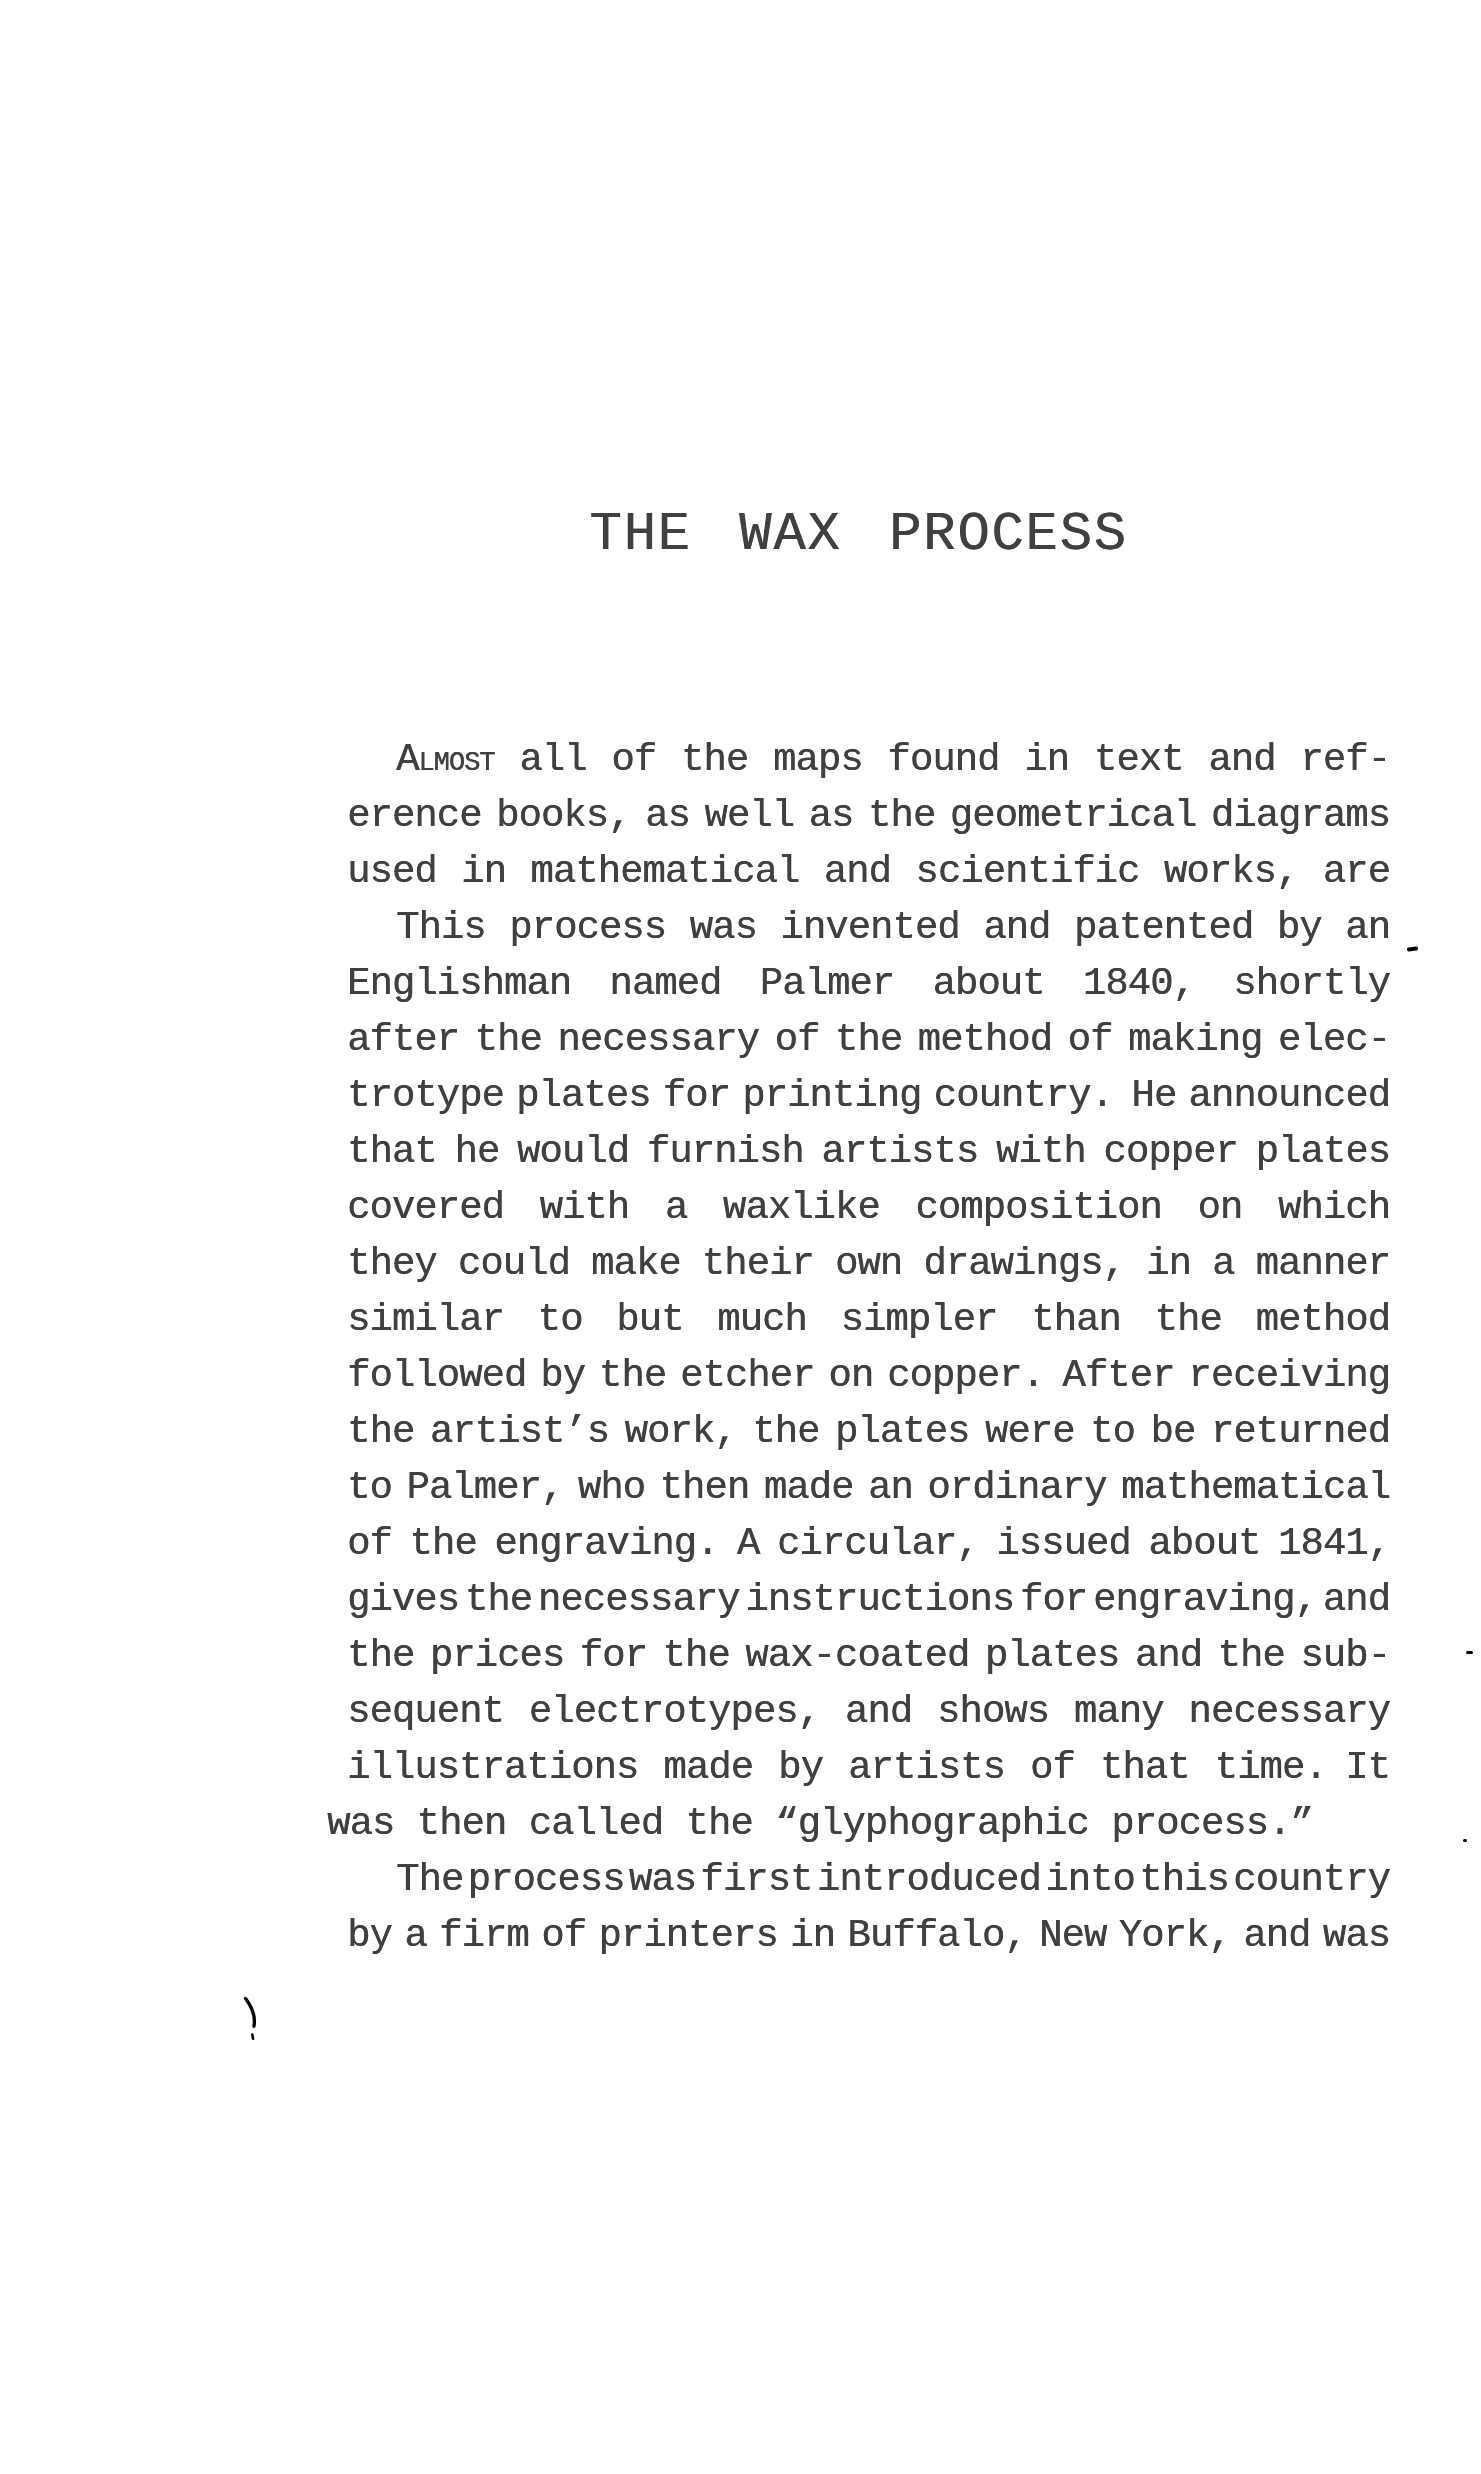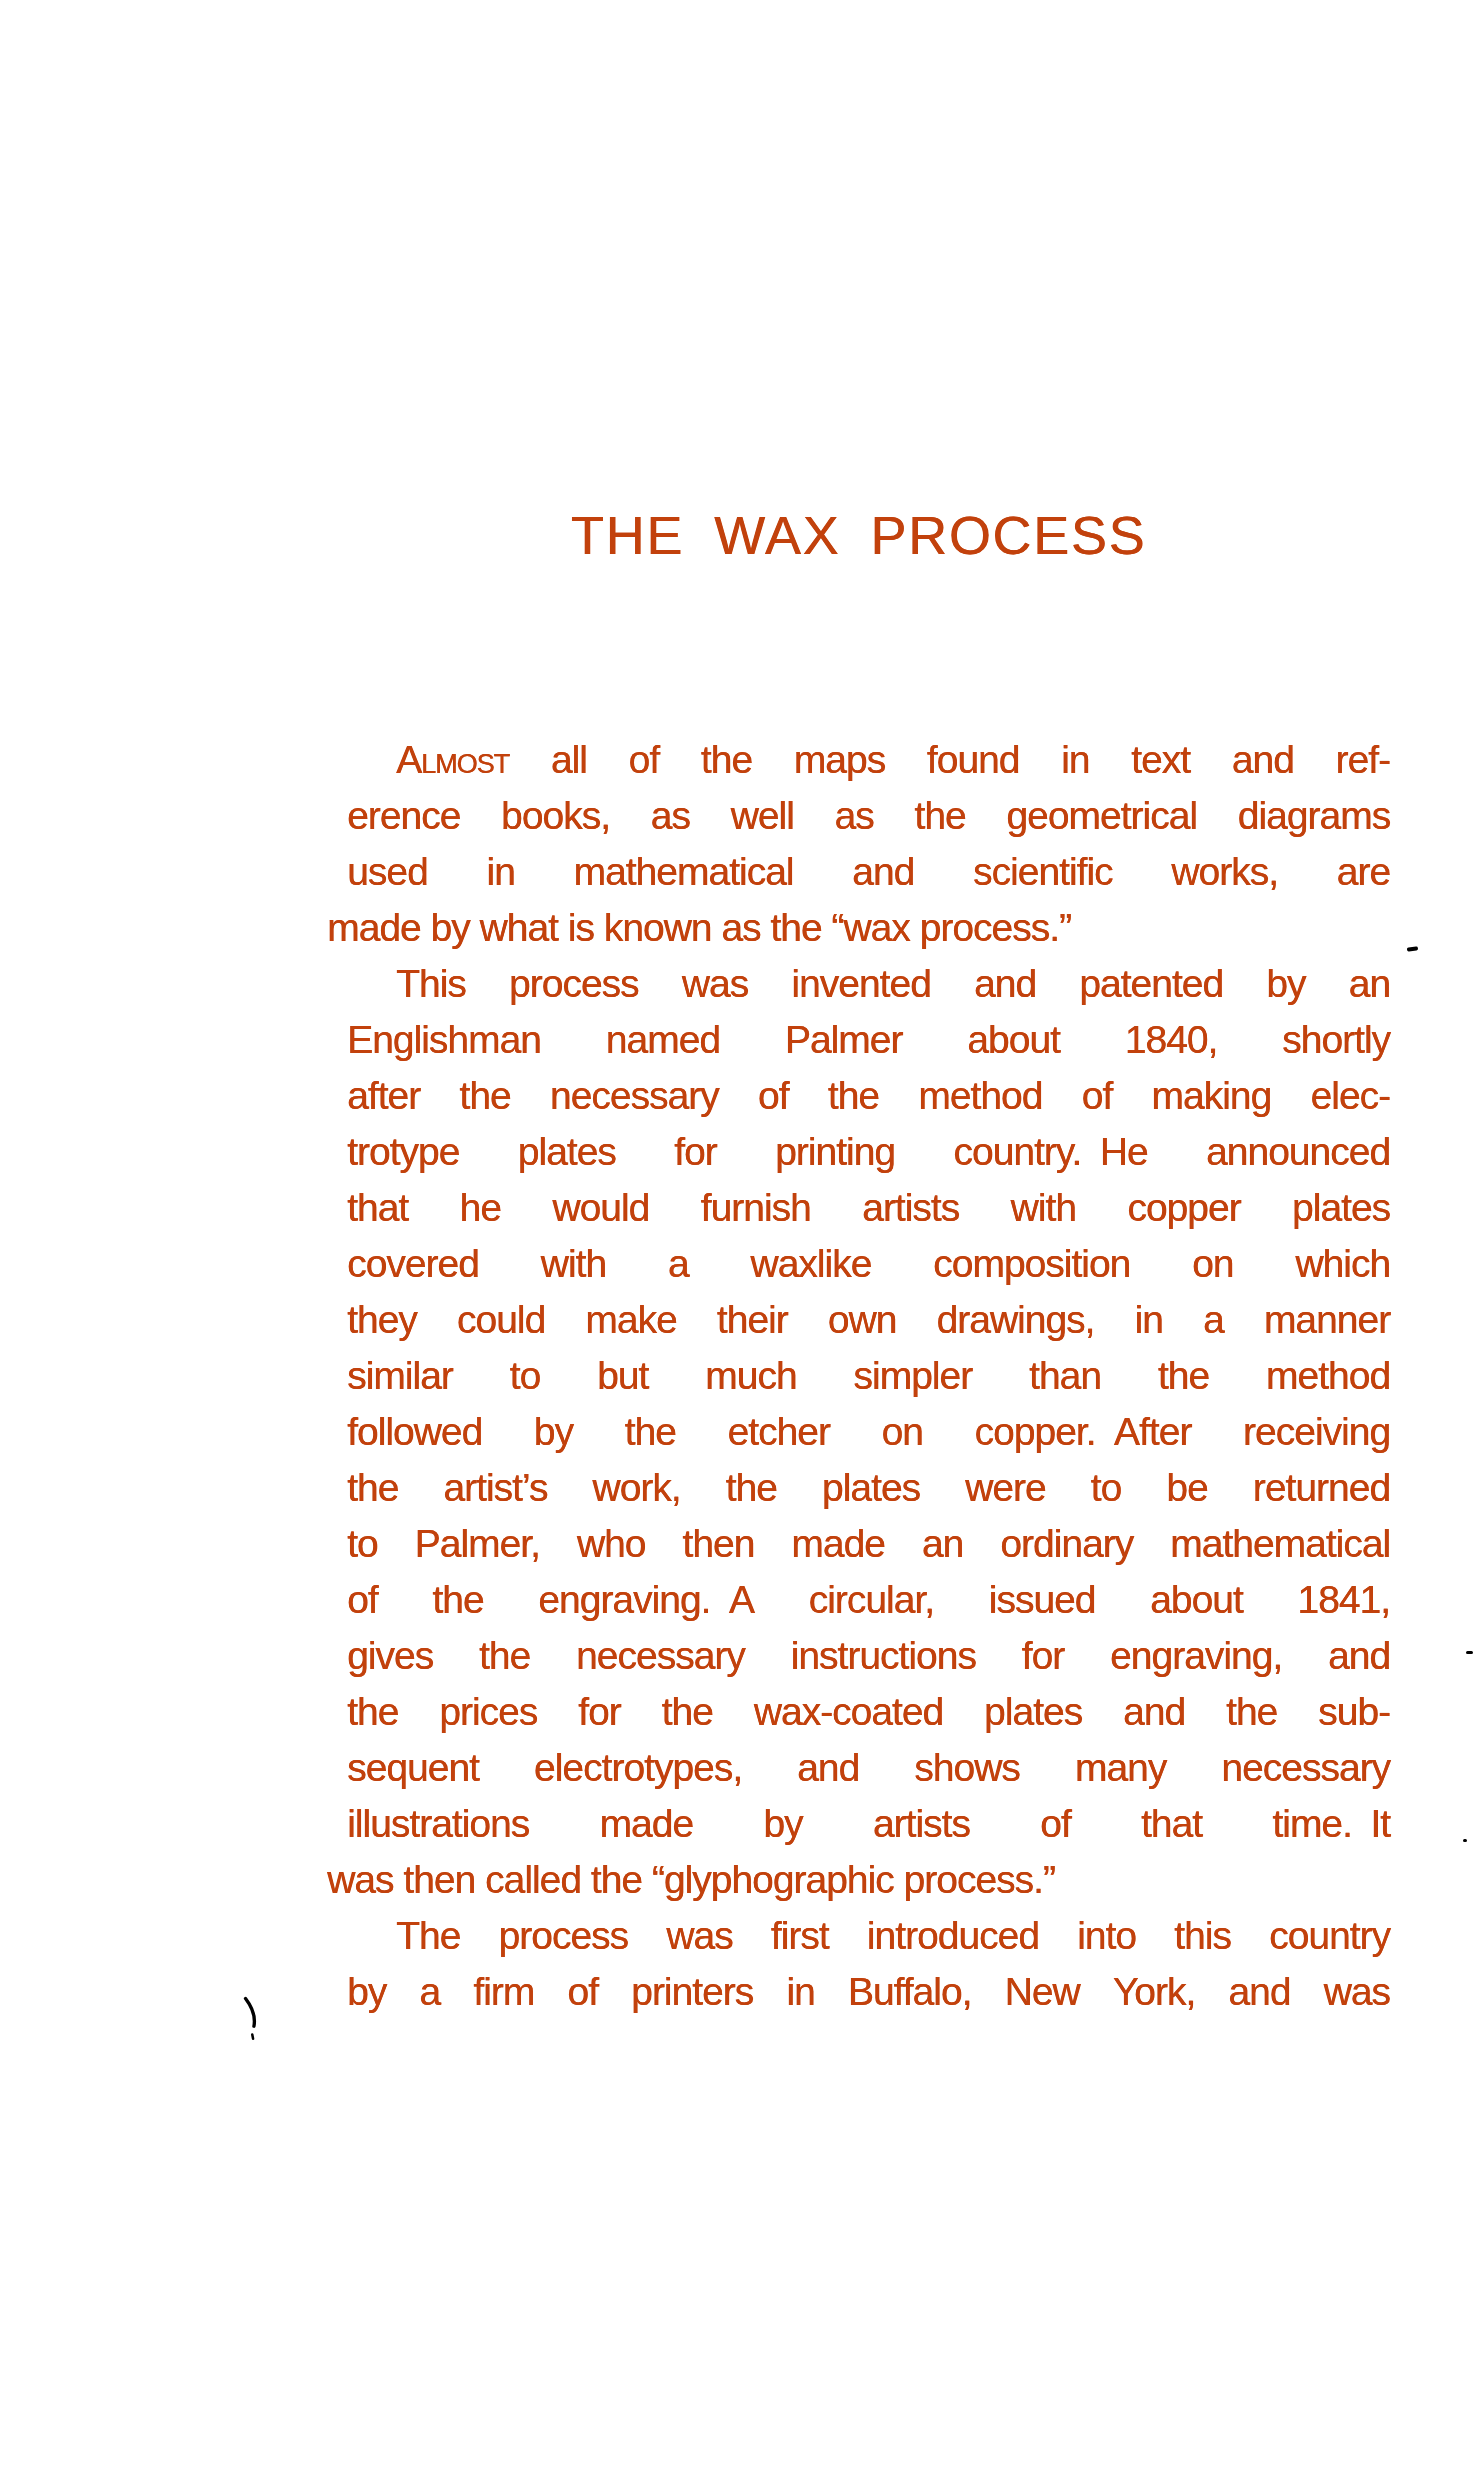--- a/index.html
+++ b/index.html
@@ -1,21 +1,21 @@
 <!DOCTYPE html>
 <html style="font-size:13.4px"><head>
 <meta charset="utf-8">
 <style>
   html,body{margin:0;padding:0;background:#ffffff;}
   .page{
     position:relative;
     width:1481px;height:2304px;
     background:#ffffff;
-    color:#c2410c;
-    font-family:Liberation Sans, sans-serif;
+    color:#404040;
+    font-family:Liberation Mono, monospace;
     overflow:hidden;
   }
   .title{
     position:absolute;left:327px;top:497px;width:1063px;height:76px;
     margin:0;font-size:54px;font-weight:normal;line-height:76px;
     text-align:center;letter-spacing:1.7px;word-spacing:13.4px;
     text-shadow:0.5px 0 0 currentColor;
     white-space:nowrap;
   }
   .byline{
@@ -78,21 +78,20 @@
       </div>
       <div class="line just">
         <span class="w">used</span>
         <span class="w">in</span>
         <span class="w">mathematical</span>
         <span class="w">and</span>
         <span class="w">scientific</span>
         <span class="w">works,</span>
         <span class="w">are</span>
       </div>
-      <div class="line left"><span class="">made</span><span class=""> by</span><span class=""> what</span><span class=""> is</span><span class=""> known</span><span class=""> as</span><span class=""> the</span><span class=""> “wax</span><span class=""> process.”</span></div>
       <div class="line just indent">
         <span class="w">This</span>
         <span class="w">process</span>
         <span class="w">was</span>
         <span class="w">invented</span>
         <span class="w">and</span>
         <span class="w">patented</span>
         <span class="w">by</span>
         <span class="w">an</span>
       </div>

